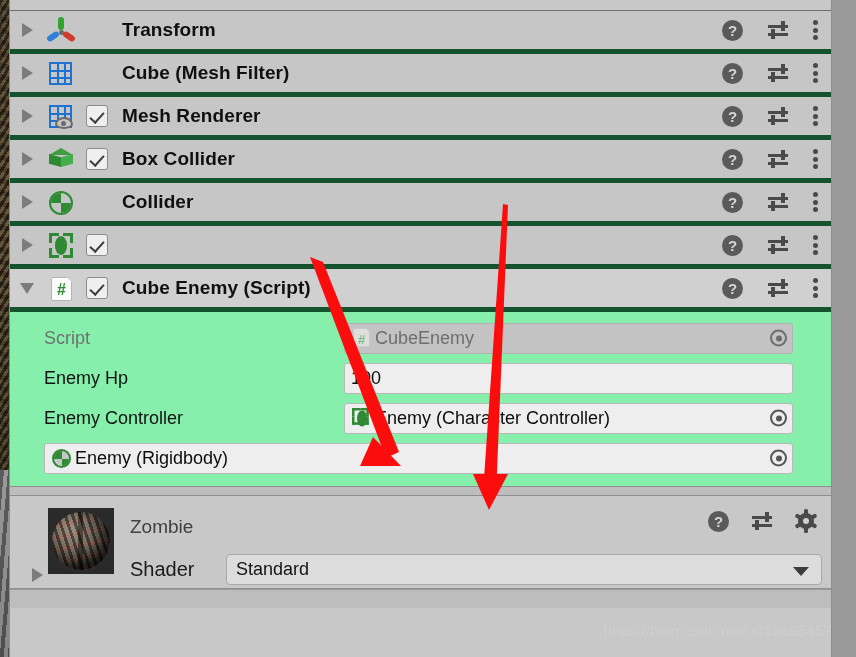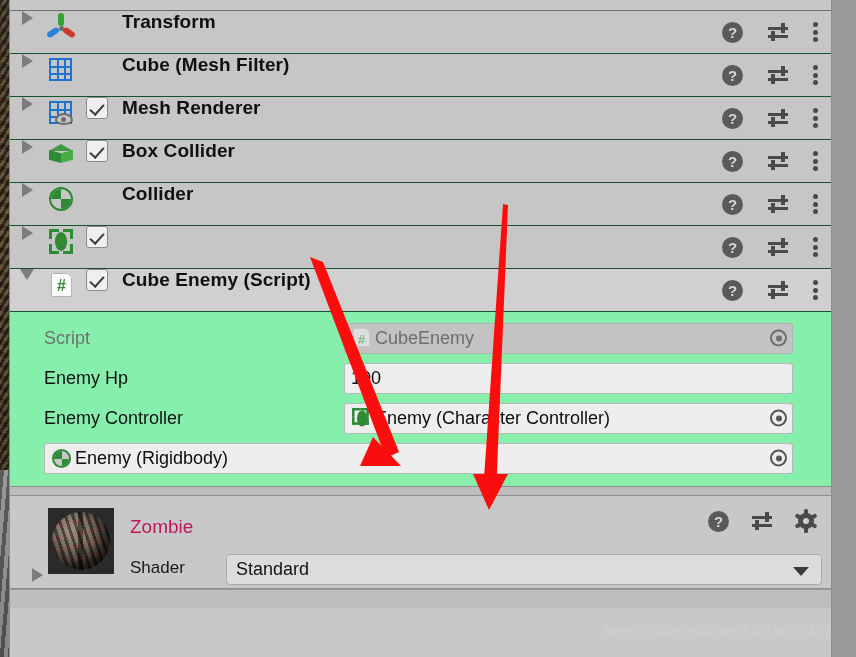--- a/index.html
+++ b/index.html
@@ -70,23 +70,23 @@
     background: #c8c8c8;
     border-bottom: 1px solid #6e6e6e;
     box-sizing: border-box;
   }
 
   
   .comp-row {
     position: relative;
     height: 43px;
     background: #c6c6c6;
-    border-bottom: 1px solid #14532d;
+    border-bottom: 5px solid #14532d;
     display: flex;
-    align-items: flex-start;
+    align-items: center;
     box-sizing: border-box;
   }
   .comp-row.expanded {
     background: #d0d0d0;
   }
 
   .foldout {
     width: 34px;
     display: flex;
     align-items: center;
@@ -473,26 +473,26 @@
   .mat-sphere::after {
     content: "";
     position: absolute;
     left: 44%; top: 0; width: 5px; height: 100%;
     background: rgba(0,0,0,.45);
   }
   .mat-name {
     position: absolute;
     left: 120px; top: 20px;
     font-size: 19px;
-    color: #be185d;
+    color: #404040;
   }
   .mat-shader-label {
     position: absolute;
     left: 120px; top: 62px;
-    font-size: 17px;
+    font-size: 20px;
     color: #1a1a1a;
   }
   .shader-dd {
     position: absolute;
     left: 216px; top: 58px;
     width: 596px; height: 31px;
     background: #dcdcdc;
     border: 1px solid #a9a9a9;
     border-radius: 4px;
     box-sizing: border-box;

